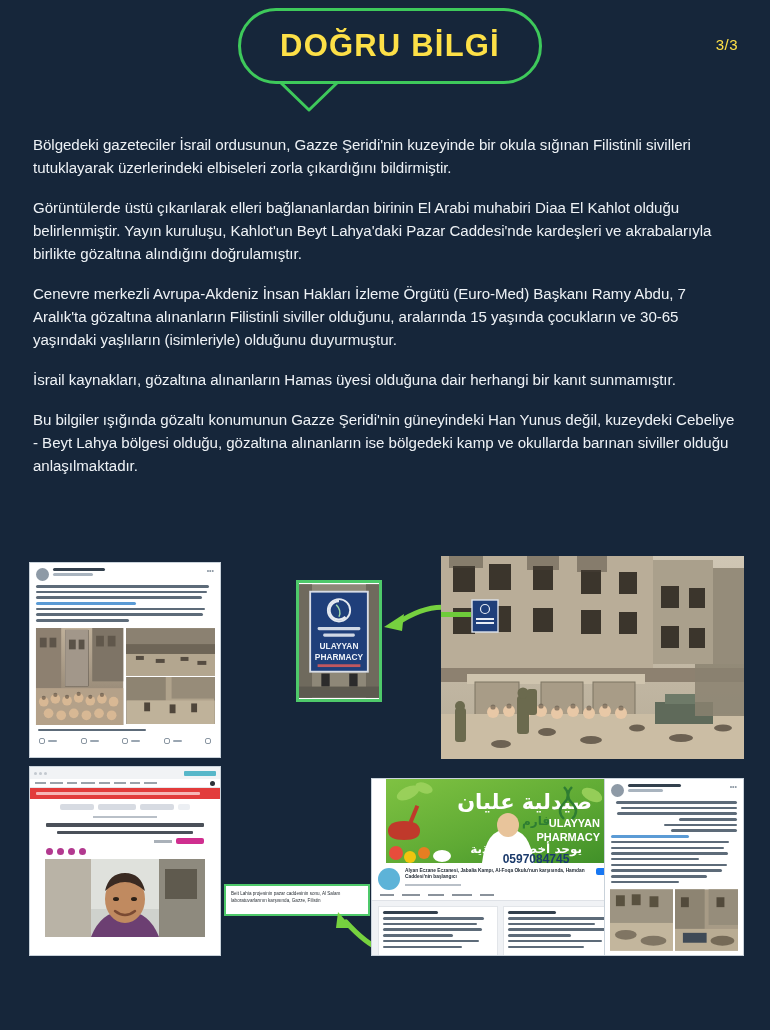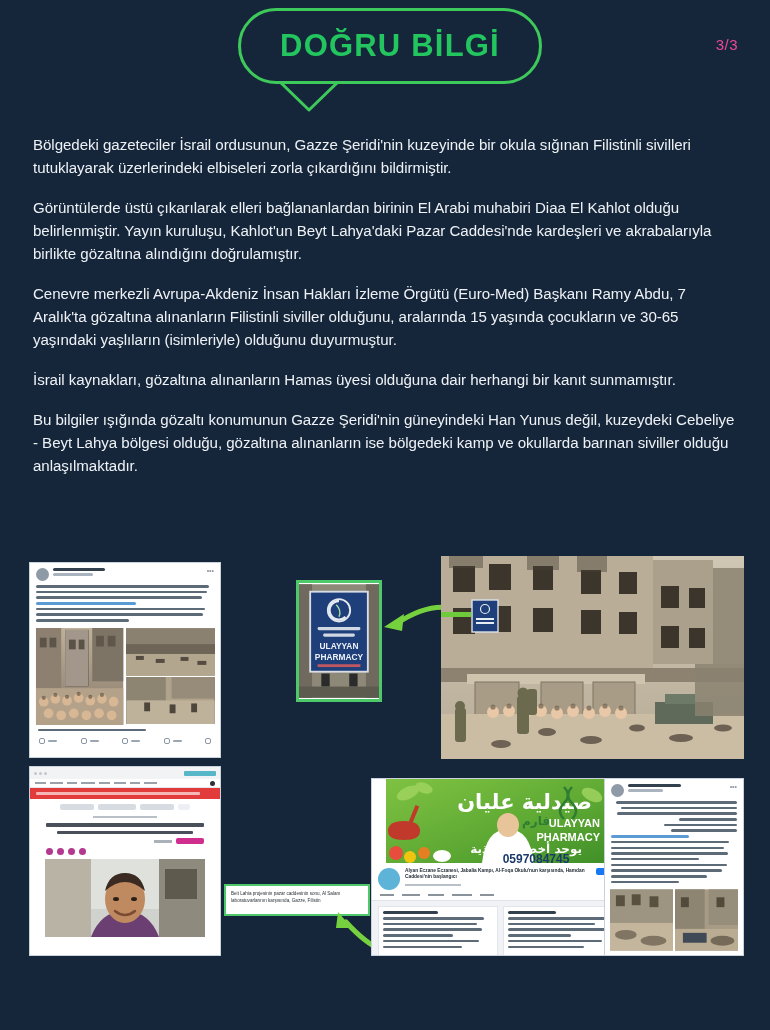--- a/index.html
+++ b/index.html
@@ -18,33 +18,33 @@
   
   .header { position: relative; height: 118px; }
   .bubble {
     position: absolute; left: 238px; top: 8px;
     width: 304px; height: 76px;
     border: 3px solid #3ec95b;
     border-radius: 38px;
     display: flex; align-items: center; justify-content: center;
   }
   .bubble-title {
-    color: #22c55e;
+    color: #fde047;
     font-size: 31px;
     font-weight: bold;
     letter-spacing: 1.2px;
     white-space: nowrap;
   }
   .bubble-tail {
     position: absolute; left: 278px; top: 82px;
     width: 62px; height: 30px;
   }
   .page-num {
     position: absolute; right: 32px; top: 36px;
-    color: #ec4899; font-size: 15px; letter-spacing: .5px;
+    color: #fde047; font-size: 15px; letter-spacing: .5px;
   }
 
   
   .body-text {
     position: absolute; left: 33px; top: 133px;
     width: 706px;
   }
   .para {
     color: #eef2f6;
     font-size: 15.1px;

